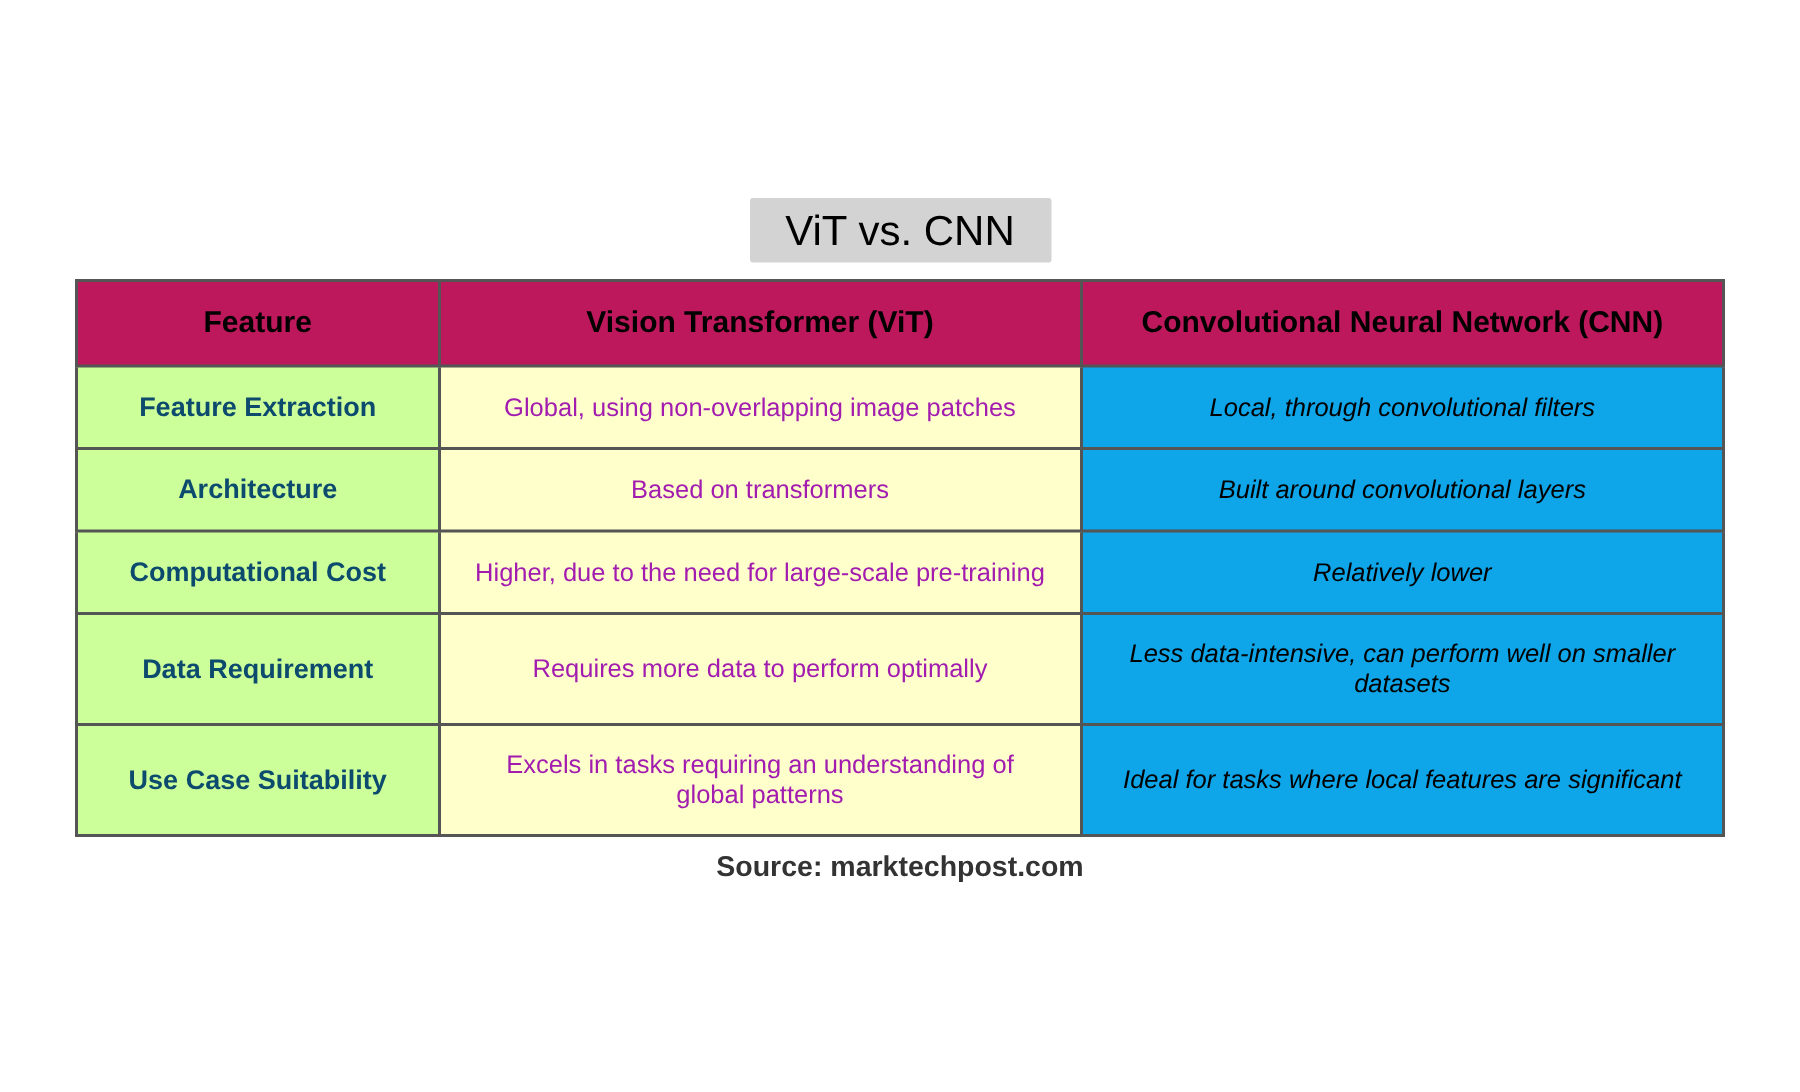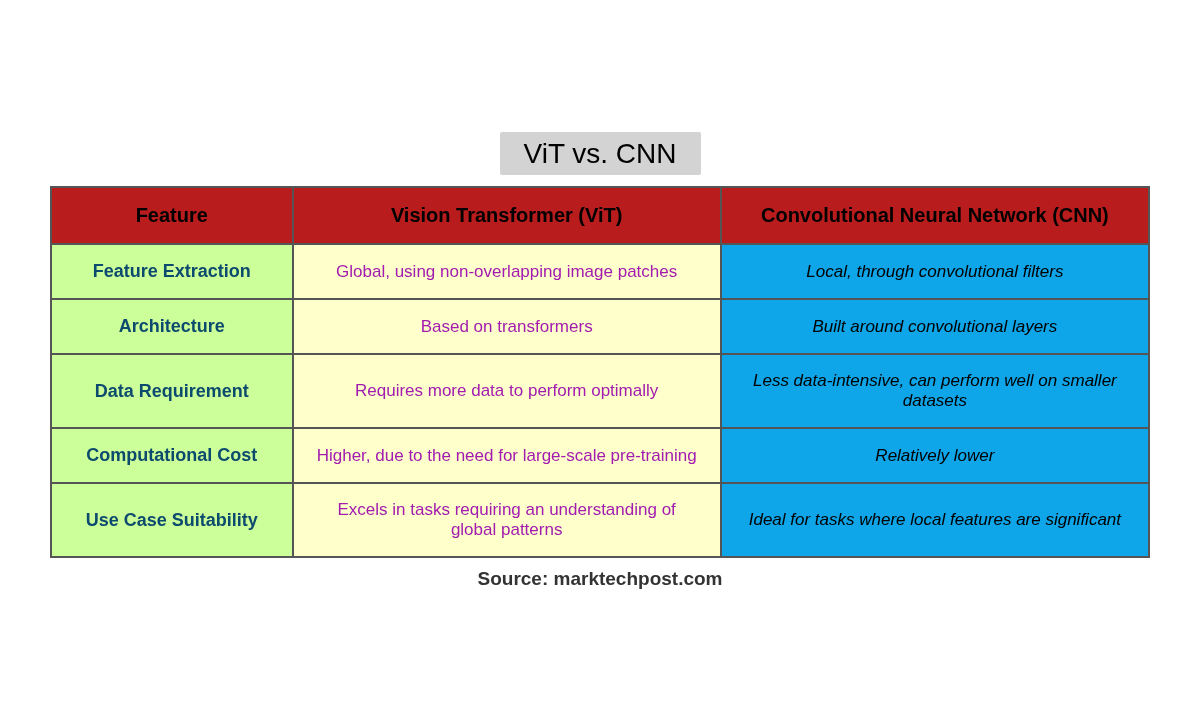--- a/index.html
+++ b/index.html
@@ -47,21 +47,21 @@
     .comparison-table th,
     .comparison-table td {
       border: 2px solid #555;
       padding: 16px 20px;
       text-align: center;
       vertical-align: middle;
     }
 
     
     .header-row th {
-      background-color: #b91c1c;
+      background-color: #be185d;
       font-size: 20px;
       font-weight: bold;
       color: #000;
     }
 
     
     .comparison-table td:first-child {
       background-color: #ccff99;
       font-weight: bold;
       font-size: 18px;
@@ -114,28 +114,28 @@
           <td>Feature Extraction</td>
           <td>Global, using non-overlapping image patches</td>
           <td>Local, through convolutional filters</td>
         </tr>
         <tr>
           <td>Architecture</td>
           <td>Based on transformers</td>
           <td>Built around convolutional layers</td>
         </tr>
         <tr>
+          <td>Computational Cost</td>
+          <td>Higher, due to the need for large-scale pre-training</td>
+          <td>Relatively lower</td>
+        </tr>
+        <tr>
           <td>Data Requirement</td>
           <td>Requires more data to perform optimally</td>
           <td>Less data-intensive, can perform well on smaller datasets</td>
-        </tr>
-        <tr>
-          <td>Computational Cost</td>
-          <td>Higher, due to the need for large-scale pre-training</td>
-          <td>Relatively lower</td>
         </tr>
         <tr>
           <td>Use Case Suitability</td>
           <td>Excels in tasks requiring an understanding of global patterns</td>
           <td>Ideal for tasks where local features are significant</td>
         </tr>
       </tbody>
   </table>
 
   <div class="source">Source: marktechpost.com</div>

